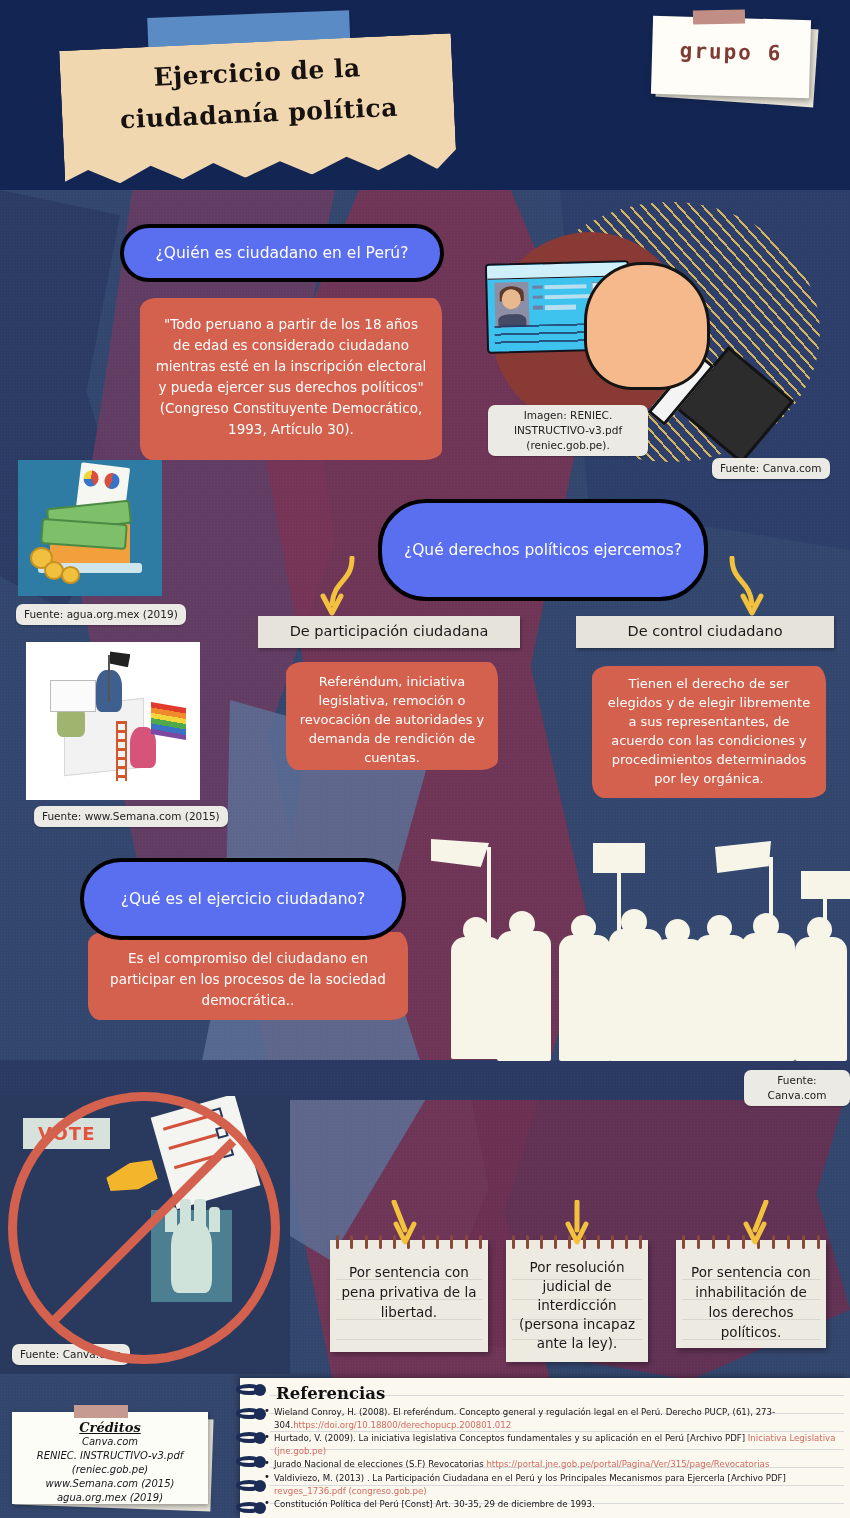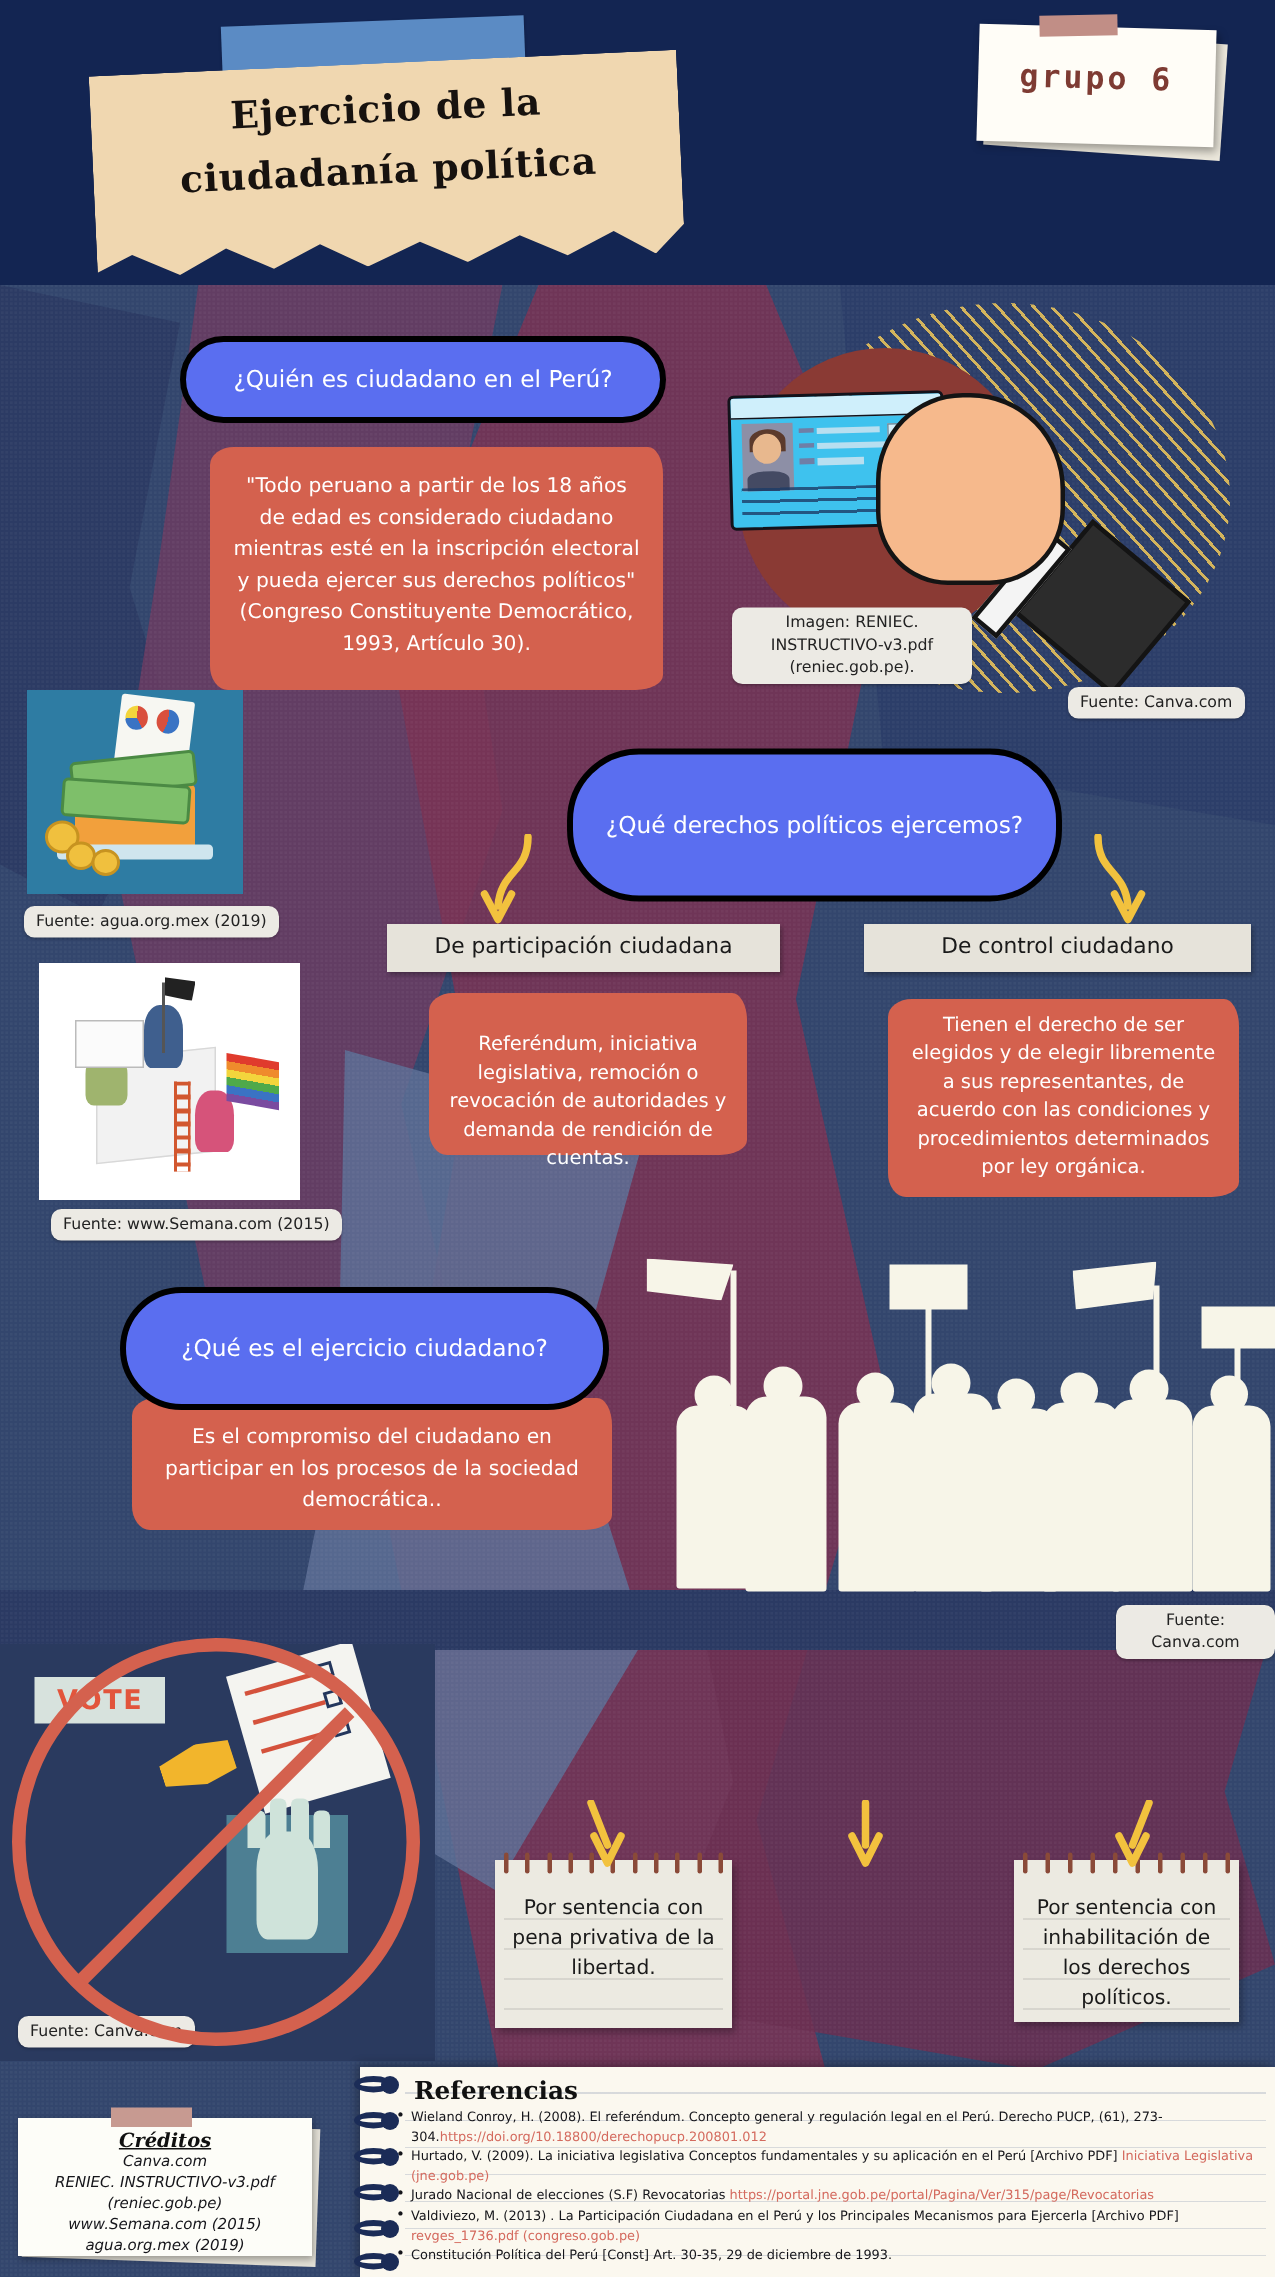--- a/index.html
+++ b/index.html
@@ -451,21 +451,21 @@
   <svg class="arrow" style="left:312px;top:556px;width:44px;height:62px" viewBox="0 0 44 62">
     <path d="M40 2 C40 26 22 24 20 48" stroke="#f2c23e" stroke-width="5" fill="none" stroke-linecap="round"></path>
     <path d="M11 40 L20 57 L29 40" stroke="#f2c23e" stroke-width="5" fill="none" stroke-linecap="round" stroke-linejoin="round"></path>
   </svg>
   <svg class="arrow" style="left:728px;top:556px;width:44px;height:62px" viewBox="0 0 44 62">
     <path d="M4 2 C4 26 22 24 24 48" stroke="#f2c23e" stroke-width="5" fill="none" stroke-linecap="round"></path>
     <path d="M15 40 L24 57 L33 40" stroke="#f2c23e" stroke-width="5" fill="none" stroke-linecap="round" stroke-linejoin="round"></path>
   </svg>
 
   <div class="cat" style="left:258px;top:616px;width:262px">De participación ciudadana</div>
-  <div class="answer" style="left:286px;top:662px;width:212px;height:108px;font-size:13px;line-height:19px;padding:25px 10px">Referéndum, iniciativa legislativa, remoción o revocación de autoridades y demanda de rendición de cuentas.</div>
+  <div class="answer" style="left:286px;top:662px;width:212px;height:108px;font-size:13px;line-height:19px;padding:10px 10px">Referéndum, iniciativa legislativa, remoción o revocación de autoridades y demanda de rendición de cuentas.</div>
 
   <div class="cat" style="left:576px;top:616px;width:258px">De control ciudadano</div>
   <div class="answer" style="left:592px;top:666px;width:234px;height:132px;font-size:13px;line-height:19px;padding:8px 10px">Tienen el derecho de ser elegidos y de elegir libremente a sus representantes, de acuerdo con las condiciones y procedimientos determinados por ley orgánica.</div>
 
   <div class="pill" style="left:80px;top:858px;width:326px;height:82px">¿Qué es el ejercicio ciudadano?</div>
   <div class="answer" style="left:88px;top:932px;width:320px;height:88px">Es el compromiso del ciudadano en participar en los procesos de la sociedad democrática..</div>
 
   <div class="pic pic-vote" style="left:0px;top:1096px;width:290px;height:278px">
     <div class="signboard"></div>
     <div class="signtext">VOTE</div>
@@ -536,20 +536,36 @@
         <i></i>
         <i></i>
         <i></i>
         <i></i>
         <i></i>
     </div>
     <div class="lines"></div>
     <span style="position:relative;z-index:2">Por sentencia con pena privativa de la libertad.</span>
   </div>
 
+  <div class="notepad" style="left:506px;top:1240px;width:142px;height:122px;padding-top:18px;line-height:19px">
+    <div class="rings">
+      <i></i>
+        <i></i>
+        <i></i>
+        <i></i>
+        <i></i>
+        <i></i>
+        <i></i>
+        <i></i>
+        <i></i>
+        <i></i>
+    </div>
+    <div class="lines"></div>
+    <span style="position:relative;z-index:2">Por resolución judicial de interdicción (persona incapaz ante la ley).</span>
+  </div>
 
   <div class="notepad" style="left:676px;top:1240px;width:150px;height:108px">
     <div class="rings">
       <i></i>
         <i></i>
         <i></i>
         <i></i>
         <i></i>
         <i></i>
         <i></i>

